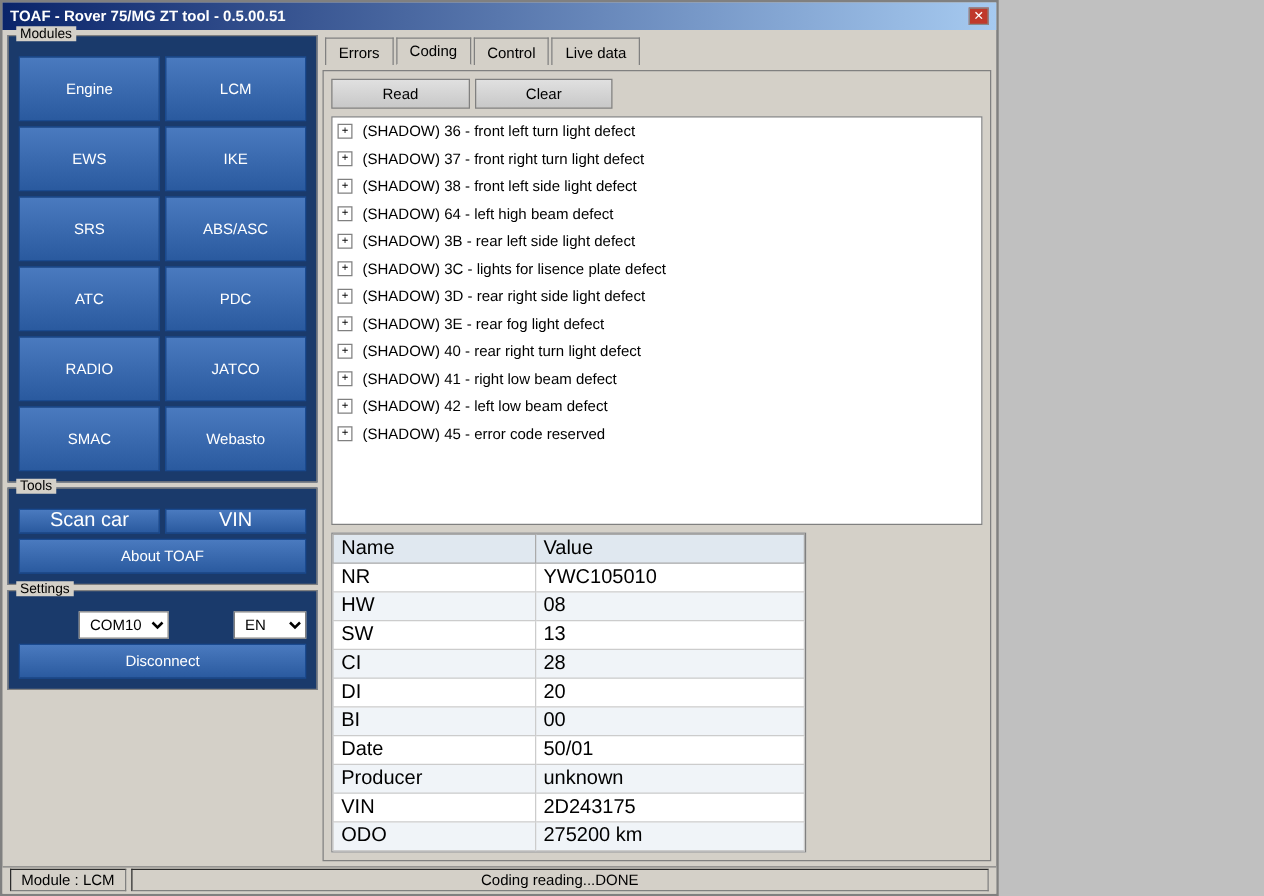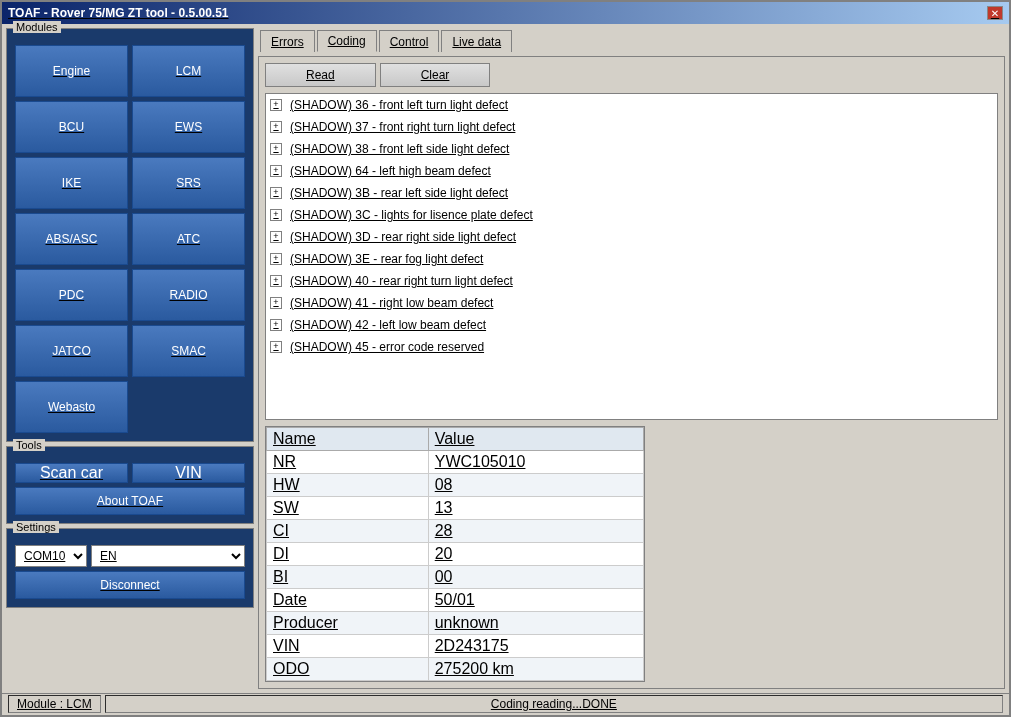--- a/index.html
+++ b/index.html
@@ -5,27 +5,26 @@
     * { box-sizing: border-box; margin: 0; padding: 0; }
     body {
       font-family: 'Segoe UI', Tahoma, Geneva, Verdana, sans-serif;
       font-size: 12px;
       background: #c0c0c0;
       width: 1011px;
       height: 717px;
       overflow: hidden;
     }
     .window {
-      width: 1011px;
+      width: 799px;
       height: 717px;
       background: #d4d0c8;
       border: 2px solid #808080;
       display: flex;
       flex-direction: column;
-      text-decoration: underline;
     }
     .title-bar {
       background: linear-gradient(to right, #0a246a, #a6caf0);
       color: white;
       padding: 3px 6px;
       display: flex;
       align-items: center;
       justify-content: space-between;
       height: 22px;
       flex-shrink: 0;
@@ -145,20 +144,21 @@
       display: flex;
       gap: 4px;
       align-items: center;
     }
     .settings-select {
       background: white;
       border: 1px solid #808080;
       padding: 2px 4px;
       font-size: 12px;
       font-family: inherit;
+      margin-left: 48px;
     }
     .disconnect-btn {
       width: 100%;
       background: linear-gradient(to bottom, #4a7abf, #2a5a9f);
       color: white;
       border: 1px solid #1a4a8f;
       padding: 6px 8px;
       cursor: pointer;
       font-size: 12px;
       font-family: inherit;
@@ -295,21 +295,20 @@
 
   <div class="main-content">
 
     <div class="left-panel">
 
       <div class="group-box modules-group">
         <span class="group-box-label">Modules</span>
         <div class="modules-grid" id="modules-grid">
         <button class="module-btn">Engine</button>
             <button class="module-btn">LCM</button>
-            <button class="module-btn">BCU</button>
             <button class="module-btn">EWS</button>
             <button class="module-btn">IKE</button>
             <button class="module-btn">SRS</button>
             <button class="module-btn">ABS/ASC</button>
             <button class="module-btn">ATC</button>
             <button class="module-btn">PDC</button>
             <button class="module-btn">RADIO</button>
             <button class="module-btn">JATCO</button>
             <button class="module-btn">SMAC</button>
             <button class="module-btn">Webasto</button>

